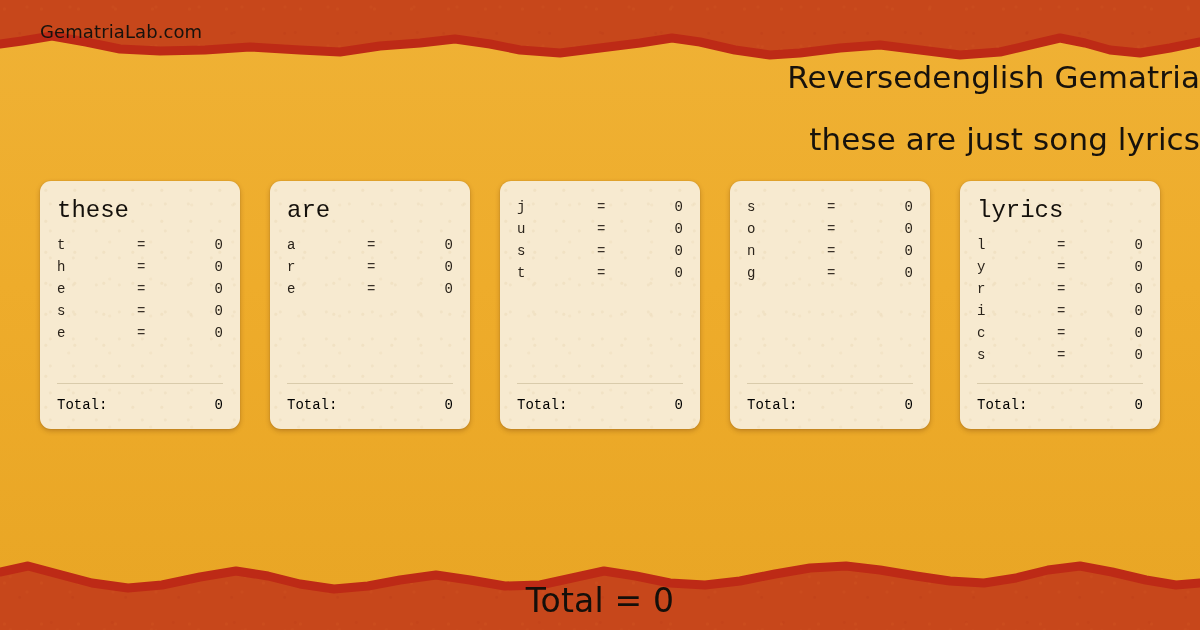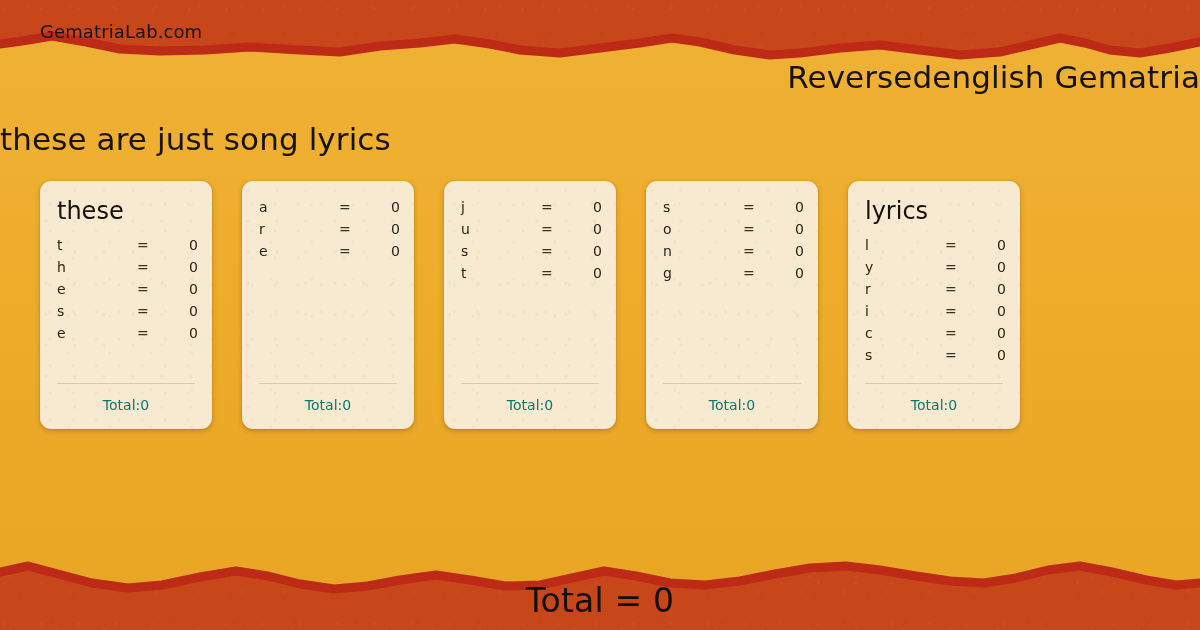--- a/index.html
+++ b/index.html
@@ -83,21 +83,21 @@
     color: #17120c;
     font-weight: 400;
     letter-spacing: .1px;
   }
 
   #phrase {
     position: absolute;
     left: 0;
     top: 121px;
     width: 1200px;
-    text-align: left;
+    text-align: right;
     font-size: 31px;
     color: #17120c;
     font-weight: 400;
     letter-spacing: .1px;
   }
 
   #grand-total {
     position: absolute;
     left: 0;
     top: 581px;
@@ -107,24 +107,25 @@
     color: #140f0a;
     font-weight: 400;
     letter-spacing: .2px;
   }
 
   
   #cards {
     position: absolute;
     left: 40px;
     top: 181px;
-    width: 980px;
+    width: 1120px;
     height: 248px;
     display: flex;
     gap: 30px;
+    font-family: Liberation Mono, monospace;
   }
 
   .card {
     width: 200px;
     height: 248px;
     background: #f7ead0;
     border-radius: 11px;
     box-shadow: 0 2px 5px rgba(90,40,10,.30), 0 0 0 1px rgba(170,120,40,.10);
     position: relative;
     padding: 18px 17px 0 17px;
@@ -177,24 +178,24 @@
     bottom: 16px;
     z-index: 2;
   }
   .divider {
     height: 1px;
     background: #d9cbab;
     margin-bottom: 13px;
   }
   .total-row {
     display: flex;
-    justify-content: center;
+    justify-content: space-between;
     align-items: baseline;
     font-size: 14px;
-    color: #0f766e;
+    color: #000000;
   }
 </style>
 </head>
 <body>
 
 <div id="stage">
 
   <div id="gold-band">
     <svg viewBox="0 0 1200 630" xmlns="http://www.w3.org/2000/svg" aria-hidden="true">
       <defs>
@@ -272,20 +273,21 @@
           </div>
           <div class="card-footer">
             <div class="divider"></div>
             <div class="total-row">
               <span>Total:</span>
               <span>0</span>
             </div>
           </div>
         </div>
         <div class="card">
+          <div class="card-word">are</div>
           <div class="letter-rows">
             <div class="letter-row">
               <span class="lr-letter">a</span>
               <span class="lr-eq">=</span>
               <span class="lr-value">0</span>
             </div>
             <div class="letter-row">
               <span class="lr-letter">r</span>
               <span class="lr-eq">=</span>
               <span class="lr-value">0</span>

